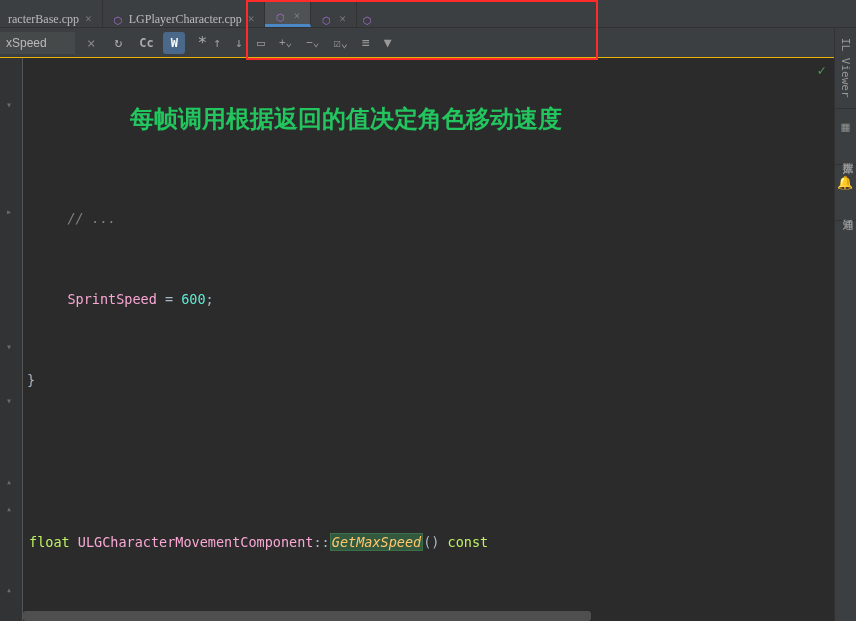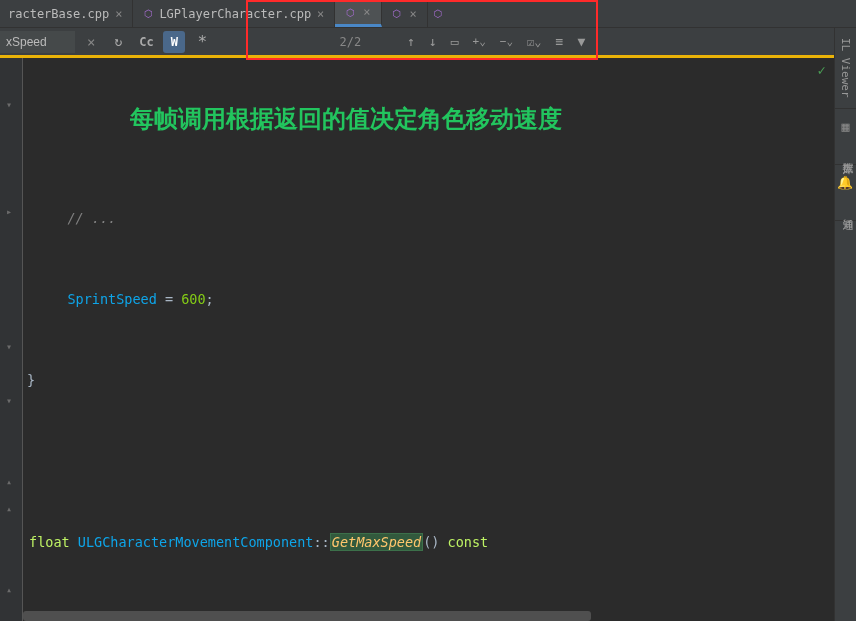--- a/index.html
+++ b/index.html
@@ -19,29 +19,30 @@
     height: 28px;
     background: #3c3f41;
     display: flex;
     align-items: center;
     border-bottom: 1px solid #323232;
     padding-left: 0px;
     overflow: hidden;
   }
   .tab {
     display: flex;
-    align-items: center;
+    align-items: flex-end;
     padding: 0 8px;
     height: 100%;
     color: #bbbbbb;
     font-size: 12px;
     border-right: 1px solid #323232;
     gap: 4px;
     cursor: pointer;
     flex-shrink: 0;
+    font-family: Liberation Serif, serif;
   }
   .tab.active {
     background: #4e5254;
     border-bottom: 3px solid #4a88c7;
     color: #ffffff;
   }
   .tab-icon {
     width: 14px;
     height: 14px;
     display: inline-flex;
@@ -57,22 +58,21 @@
     font-size: 12px;
   }
 
   
   .find-bar {
     height: 30px;
     background: #3c3f41;
     display: flex;
     align-items: center;
     padding-left: 0px;
-    gap: 6px;
-    border-bottom: 3px solid #eab308;
+    border-bottom: 1px solid #eab308;
   }
   .find-input-wrap {
     display: flex;
     align-items: center;
     gap: 6px;
     margin-left: 0;
     height: 100%;
   }
   .find-input {
     background: #45494a;
@@ -147,24 +147,24 @@
     flex: 1;
     padding: 12px 0 0 0;
     font-size: 13.5px;
     line-height: 27px;
     white-space: pre;
     position: relative;
   }
   .line { padding-left: 20px; height: 27px; position: relative; }
 
   .kw { color: #bef264; }
-  .num { color: #84cc16; }
+  .num { color: #5eead4; }
   .fn { color: #ffc66d; font-style: italic; }
   .cmt { color: #808080; font-style: italic; }
-  .var { color: #0ea5e9; }
+  .var { color: #f9a8d4; }
   .hl-box {
     background: #32593d;
     border: 1px solid #3c704a;
     padding: 0 1px;
   }
 
   
   .redbox {
     position: absolute;
     border: 2px solid #ff2a2a;
@@ -268,21 +268,20 @@
 
 <div class="find-bar">
   <div class="find-input-wrap">
     <input class="find-input" value="xSpeed" style="">
     <span class="fb-close">×</span>
     <span class="fb-icon">↻</span>
     <span class="fb-icon fb-cc">Cc</span>
     <span class="fb-icon active-box">W</span>
     <span class="fb-icon fb-star">*</span>
   </div>
-  <span class="fb-count">2/2</span>
   <div class="fb-nav-group">
     <span class="arrow">↑</span>
     <span class="arrow">↓</span>
     <span class="tool-ic">▭</span>
     <span class="tool-ic" style="font-size:11px">+⌄</span>
     <span class="tool-ic" style="font-size:11px">−⌄</span>
     <span class="tool-ic" style="font-size:12px">☑⌄</span>
     <span class="tool-ic">≡</span>
     <span class="tool-ic">▼</span>
   </div>

